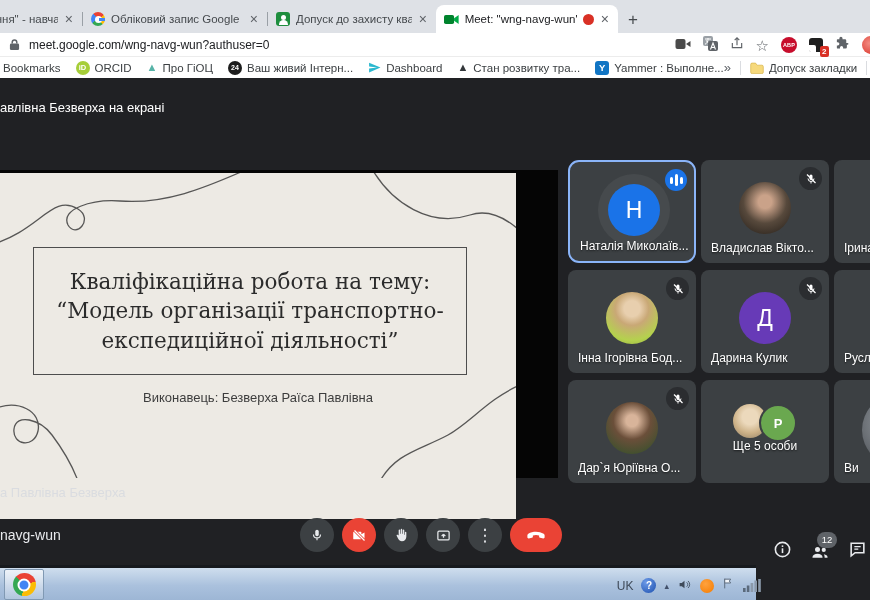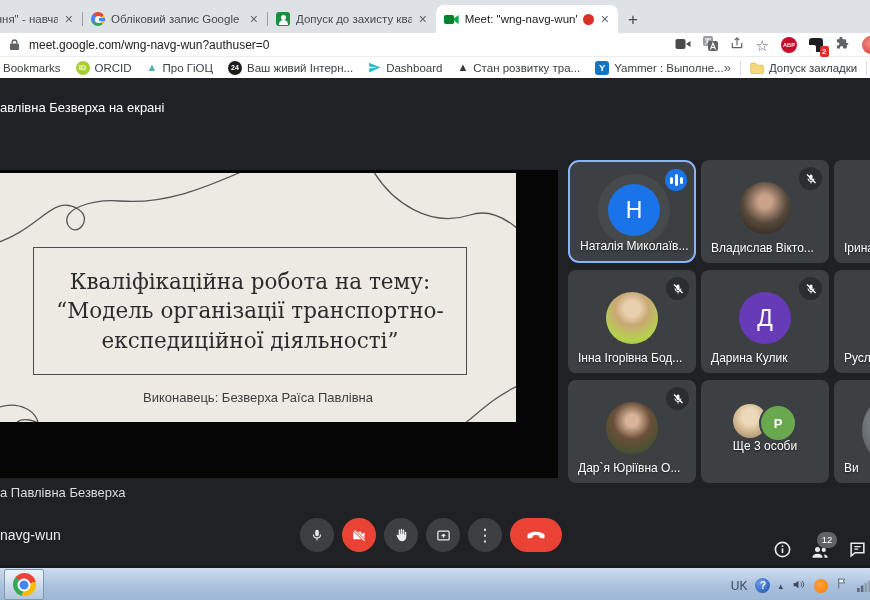--- a/index.html
+++ b/index.html
@@ -59,21 +59,21 @@
   .tri.dark{color:#33373b;}
   .circle24{width:14px;height:14px;border-radius:50%;background:#1d1d1d;color:#fff;font-size:7px;
     display:flex;align-items:center;justify-content:center;font-weight:bold;}
   .yammer{width:14px;height:14px;border-radius:3px;background:#1175c4;color:#fff;font-size:9.5px;
     font-weight:bold;display:flex;align-items:center;justify-content:center;}
 
   
   .meet{position:absolute;top:78px;left:0;width:870px;height:487px;background:#202124;}
   .banner{position:absolute;left:0;top:22px;font-size:13px;color:#ffffff;}
   .stage{position:absolute;left:0;top:92px;width:558px;height:308px;background:#050505;}
-  .slide{position:absolute;left:0;top:3px;width:516px;height:249px;background:#edeae4;overflow:hidden;}
+  .slide{position:absolute;left:0;top:3px;width:516px;height:346px;background:#edeae4;overflow:hidden;}
   .squiggles{position:absolute;left:0;top:0;}
   .titlebox{position:absolute;left:33px;top:74px;width:434px;height:128px;border:1.5px solid #4d4d4d;
     box-sizing:border-box;display:flex;align-items:center;justify-content:center;}
   .slide-title{font-family:"DejaVu Serif",serif;font-size:21.5px;line-height:1.38;color:#2b2b2b;
     text-align:center;width:408px;}
   .slide-sub{position:absolute;left:0;top:217px;width:516px;text-align:center;font-size:13px;color:#3d3d3d;}
   .presenter{position:absolute;left:0;top:407px;font-size:13px;color:#dadce0;}
 
   
   .tiles{position:absolute;left:568px;top:82px;width:310px;height:326px;}
@@ -111,21 +111,21 @@
   .cbtn.red{background:#ea4335;}
   .cbtn.more{color:#e8eaed;font-size:17px;}
   .endcall{position:absolute;top:4px;left:510px;width:52px;height:34px;border-radius:17px;
     background:#ea4335;display:flex;align-items:center;justify-content:center;}
   .right-ctrl{position:absolute;right:3px;top:9px;display:flex;align-items:center;gap:17px;margin-top:17px;}
   .pplwrap{position:relative;display:flex;}
   .badge12{position:absolute;top:-10px;right:-6px;min-width:16px;height:16px;border-radius:8px;
     background:#5f6368;color:#fff;font-size:9.5px;display:flex;align-items:center;justify-content:center;padding:0 2px;}
 
   
-  .taskbar{position:absolute;left:0;top:565px;width:870px;height:35px;box-sizing:border-box;
+  .taskbar{position:absolute;left:0;top:565px;width:756px;height:35px;box-sizing:border-box;
     border-top:3px solid #171a1e;background:linear-gradient(#cfdeee,#aac1dd 55%,#9db6d5);padding-left:16px;}
   .task-chrome{position:absolute;left:4px;top:1px;width:38px;height:29px;border-radius:2px;
     border:1px solid #8099b3;background:linear-gradient(rgba(255,255,255,.65),rgba(255,255,255,.2));
     display:flex;align-items:center;justify-content:center;}
   .chrome-logo{width:23px;height:23px;border-radius:50%;position:relative;
     background:conic-gradient(from 75deg,#fbbc05 0 33%,#34a853 0 66%,#ea4335 0 100%);}
   .chrome-logo::after{content:"";position:absolute;left:50%;top:50%;transform:translate(-50%,-50%);
     width:9px;height:9px;border-radius:50%;background:#4285f4;border:2.5px solid #fff;}
   .tray{position:absolute;right:0;top:3px;height:29px;display:flex;align-items:center;gap:8px;}
   .tray-lang{font-size:12px;color:#3f4a58;}
@@ -342,21 +342,21 @@
         </div>
         <div class="avatar ph-darya"></div>
         <div class="tname">Дар`я Юріївна О...</div>
       </div>
 
       <div class="tile" style="left:133px;top:220px">
         <div class="others-av">
           <span class="oa oa-photo"></span>
           <span class="oa oa-green">Р</span>
         </div>
-        <div class="tname center">Ще 3 особи</div>
+        <div class="tname center">Ще 5 особи</div>
       </div>
 
       <div class="tile" style="left:266px;top:220px">
         <div class="you-avatar"></div>
         <div class="tname">Ви</div>
       </div>
     </div>
 
     <div class="controls">
       <span class="mcode">navg-wun</span>

